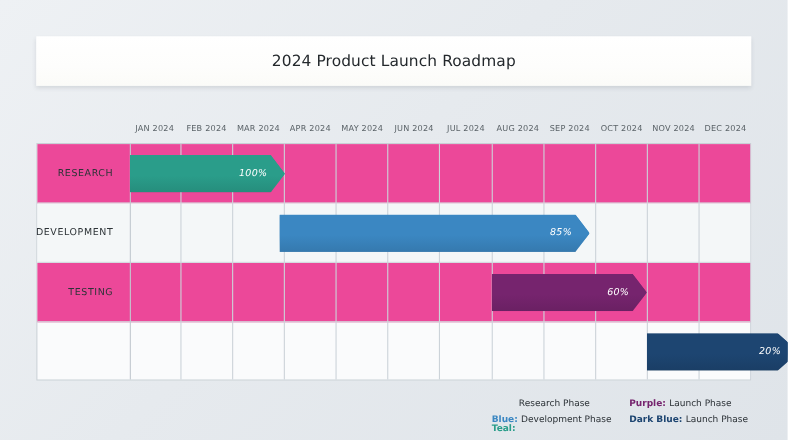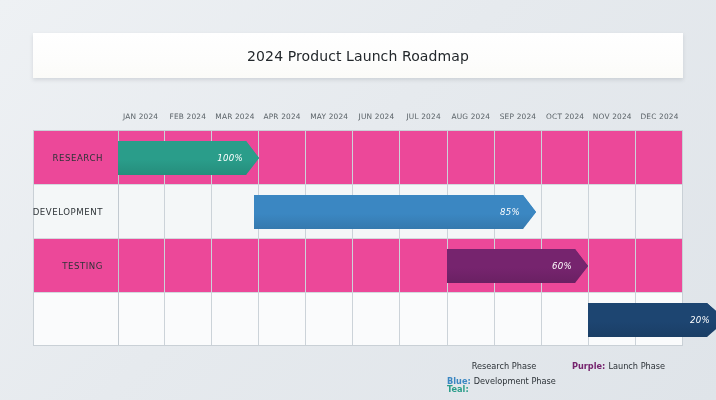--- a/index.html
+++ b/index.html
@@ -165,15 +165,19 @@
       <span class="legend-val">Research Phase</span>
     </div>
     <div class="legend-item">
       <span class="legend-key" style="color: rgb(59, 135, 194);">Blue:</span>
       <span class="legend-val">Development Phase</span>
     </div>
     <div class="legend-item">
       <span class="legend-key" style="color: rgb(118, 36, 110);">Purple:</span>
       <span class="legend-val">Launch Phase</span>
     </div>
+    <div class="legend-item">
+      <span class="legend-key" style="color: rgb(29, 69, 113);">Dark Blue:</span>
+      <span class="legend-val">Launch Phase</span>
+    </div>
   </div>
 
 </div>
 
 </body></html>

